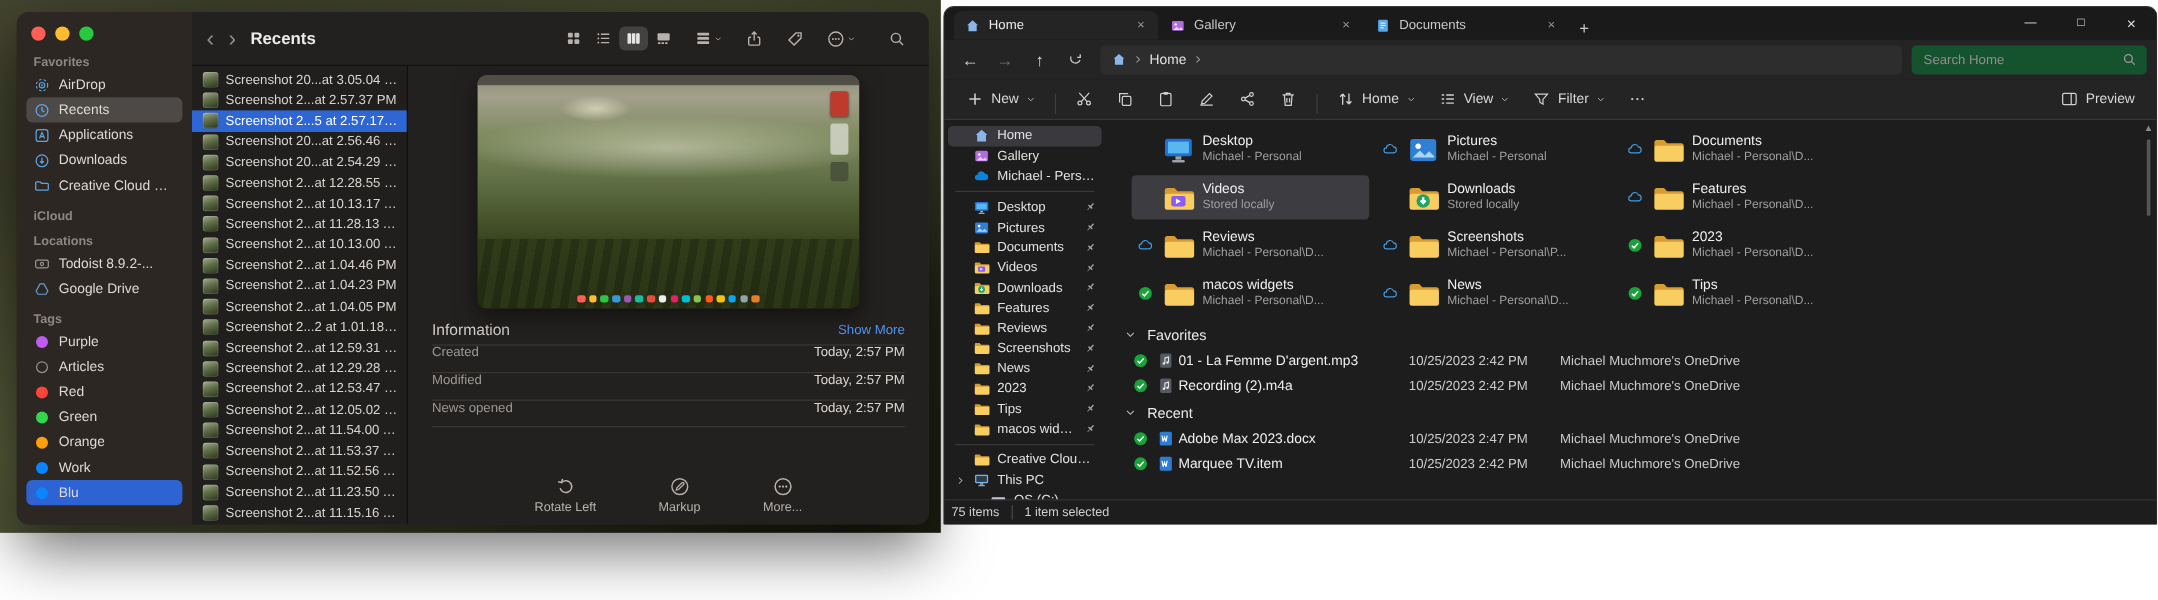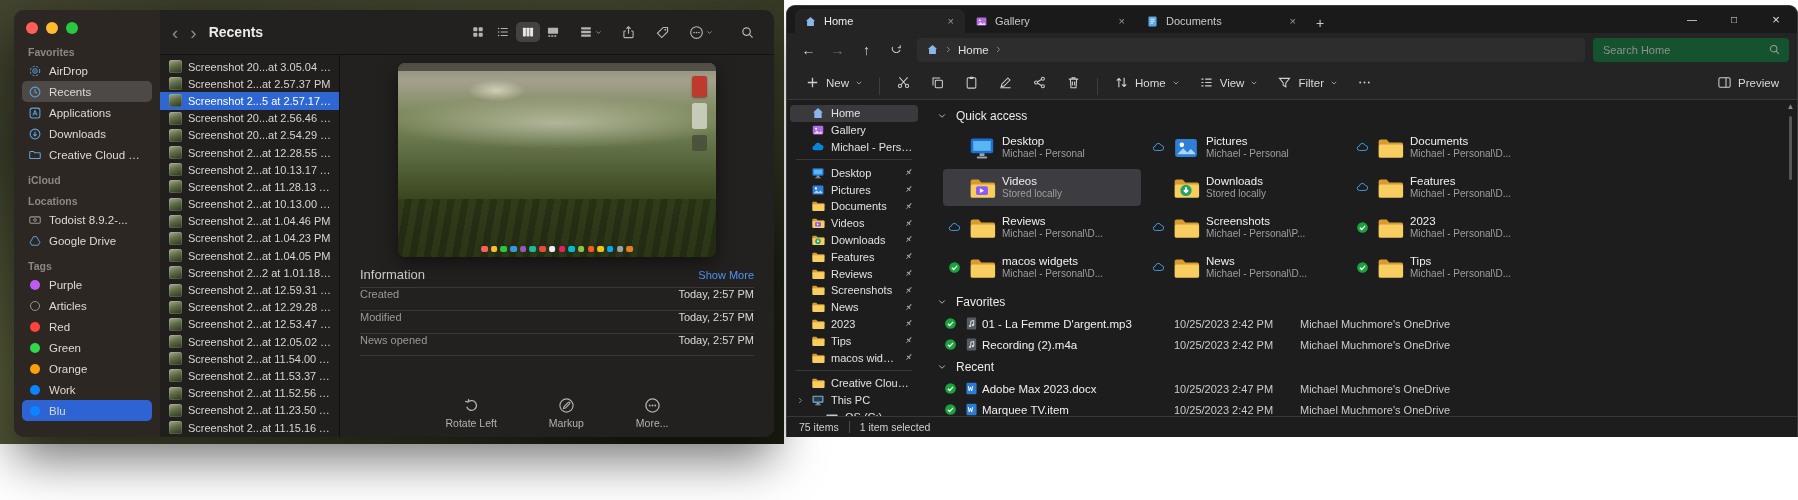--- a/index.html
+++ b/index.html
@@ -102,21 +102,21 @@
   .qa-st{width:15px;flex-shrink:0;display:inline-flex;justify-content:center}
   .qa-text{display:flex;flex-direction:column;min-width:0;line-height:1.25}
   .qa-name{font-size:11.5px;color:#f0f0f0;white-space:nowrap;overflow:hidden;text-overflow:ellipsis}
   .qa-sub{font-size:10px;color:#9f9f9f;white-space:nowrap;overflow:hidden;text-overflow:ellipsis}
   .file-row{display:grid;grid-template-columns:17px 22px 192px 126px auto;align-items:center;height:21px;margin-left:6px;border-radius:4px;font-size:11.5px}
   .fr-name{color:#f0f0f0;overflow:hidden;white-space:nowrap;text-overflow:ellipsis;padding-right:8px}
   .fr-date,.fr-loc{color:#cccccc;font-size:11px;white-space:nowrap;overflow:hidden}
   .e-scroll{position:absolute;right:1px;top:2px;bottom:2px;width:11px;display:flex;flex-direction:column;align-items:center}
   .e-scroll .sb-up{color:#8a8a8a;font-size:8px;line-height:10px}
   .e-scroll .sb-thumb{width:3.5px;height:64px;border-radius:2px;background:#565656;margin-top:4px}
-  .e-statusbar{height:21px;flex-shrink:0;display:flex;align-items:center;gap:10px;padding:0 12px;border-top:1px solid #383838;font-size:10.5px;color:#cfcfcf;background:#1d1d1d}
+  .e-statusbar{height:21px;flex-shrink:0;display:flex;align-items:center;gap:10px;padding:0 6px;border-top:1px solid #383838;font-size:10.5px;color:#cfcfcf;background:#1d1d1d}
   .sb-sep{width:1px;height:12px;background:#4a4a4a}
 </style>
 </head>
 <body>
 
 <div class="stage">
 
   <div class="mac-desktop">
     <div class="finder">
       <div class="f-sidebar">
@@ -1006,28 +1006,20 @@
               <svg width="14" height="14" viewBox="0 0 16 16" fill="none" xmlns="http://www.w3.org/2000/svg">
                 <rect x="1.6" y="5" width="12.8" height="6" rx="1" fill="#c3c9cf"></rect>
                 <rect x="3" y="6.6" width="2.6" height="2.6" fill="#2b7cd3"></rect>
                 <circle cx="12" cy="8" r="0.9" fill="#3a4148"></circle>
               </svg>
             </span>
             <span class="lbl">OS (C:)</span>
           </div>
         </div>
       <div class="e-main" id="e-main">
-          <div class="sec-h">
-            <span class="ic">
-              <svg width="10" height="10" viewBox="0 0 16 16" fill="none" xmlns="http://www.w3.org/2000/svg">
-                <path d="M3.5 5.5L8 10l4.5-4.5" stroke="#bdbdbd" stroke-width="1.5"></path>
-              </svg>
-            </span>
-            <span class="lbl">Quick access</span>
-          </div>
           <div class="qa-grid">
             <div class="qa-tile">
               <span class="qa-st">
                 <span class="ic" style="width:13px"></span>
               </span>
               <span class="ic">
                 <svg width="28" height="28" viewBox="0 0 16 16" fill="none" xmlns="http://www.w3.org/2000/svg">
                   <rect x="1.6" y="2.6" width="12.8" height="8.4" rx="1.2" fill="#1f6fd4"></rect>
                   <rect x="3" y="4" width="10" height="5.6" fill="#58b7f0"></rect>
                   <rect x="6.6" y="11" width="2.8" height="1.6" fill="#9aa2aa"></rect>

